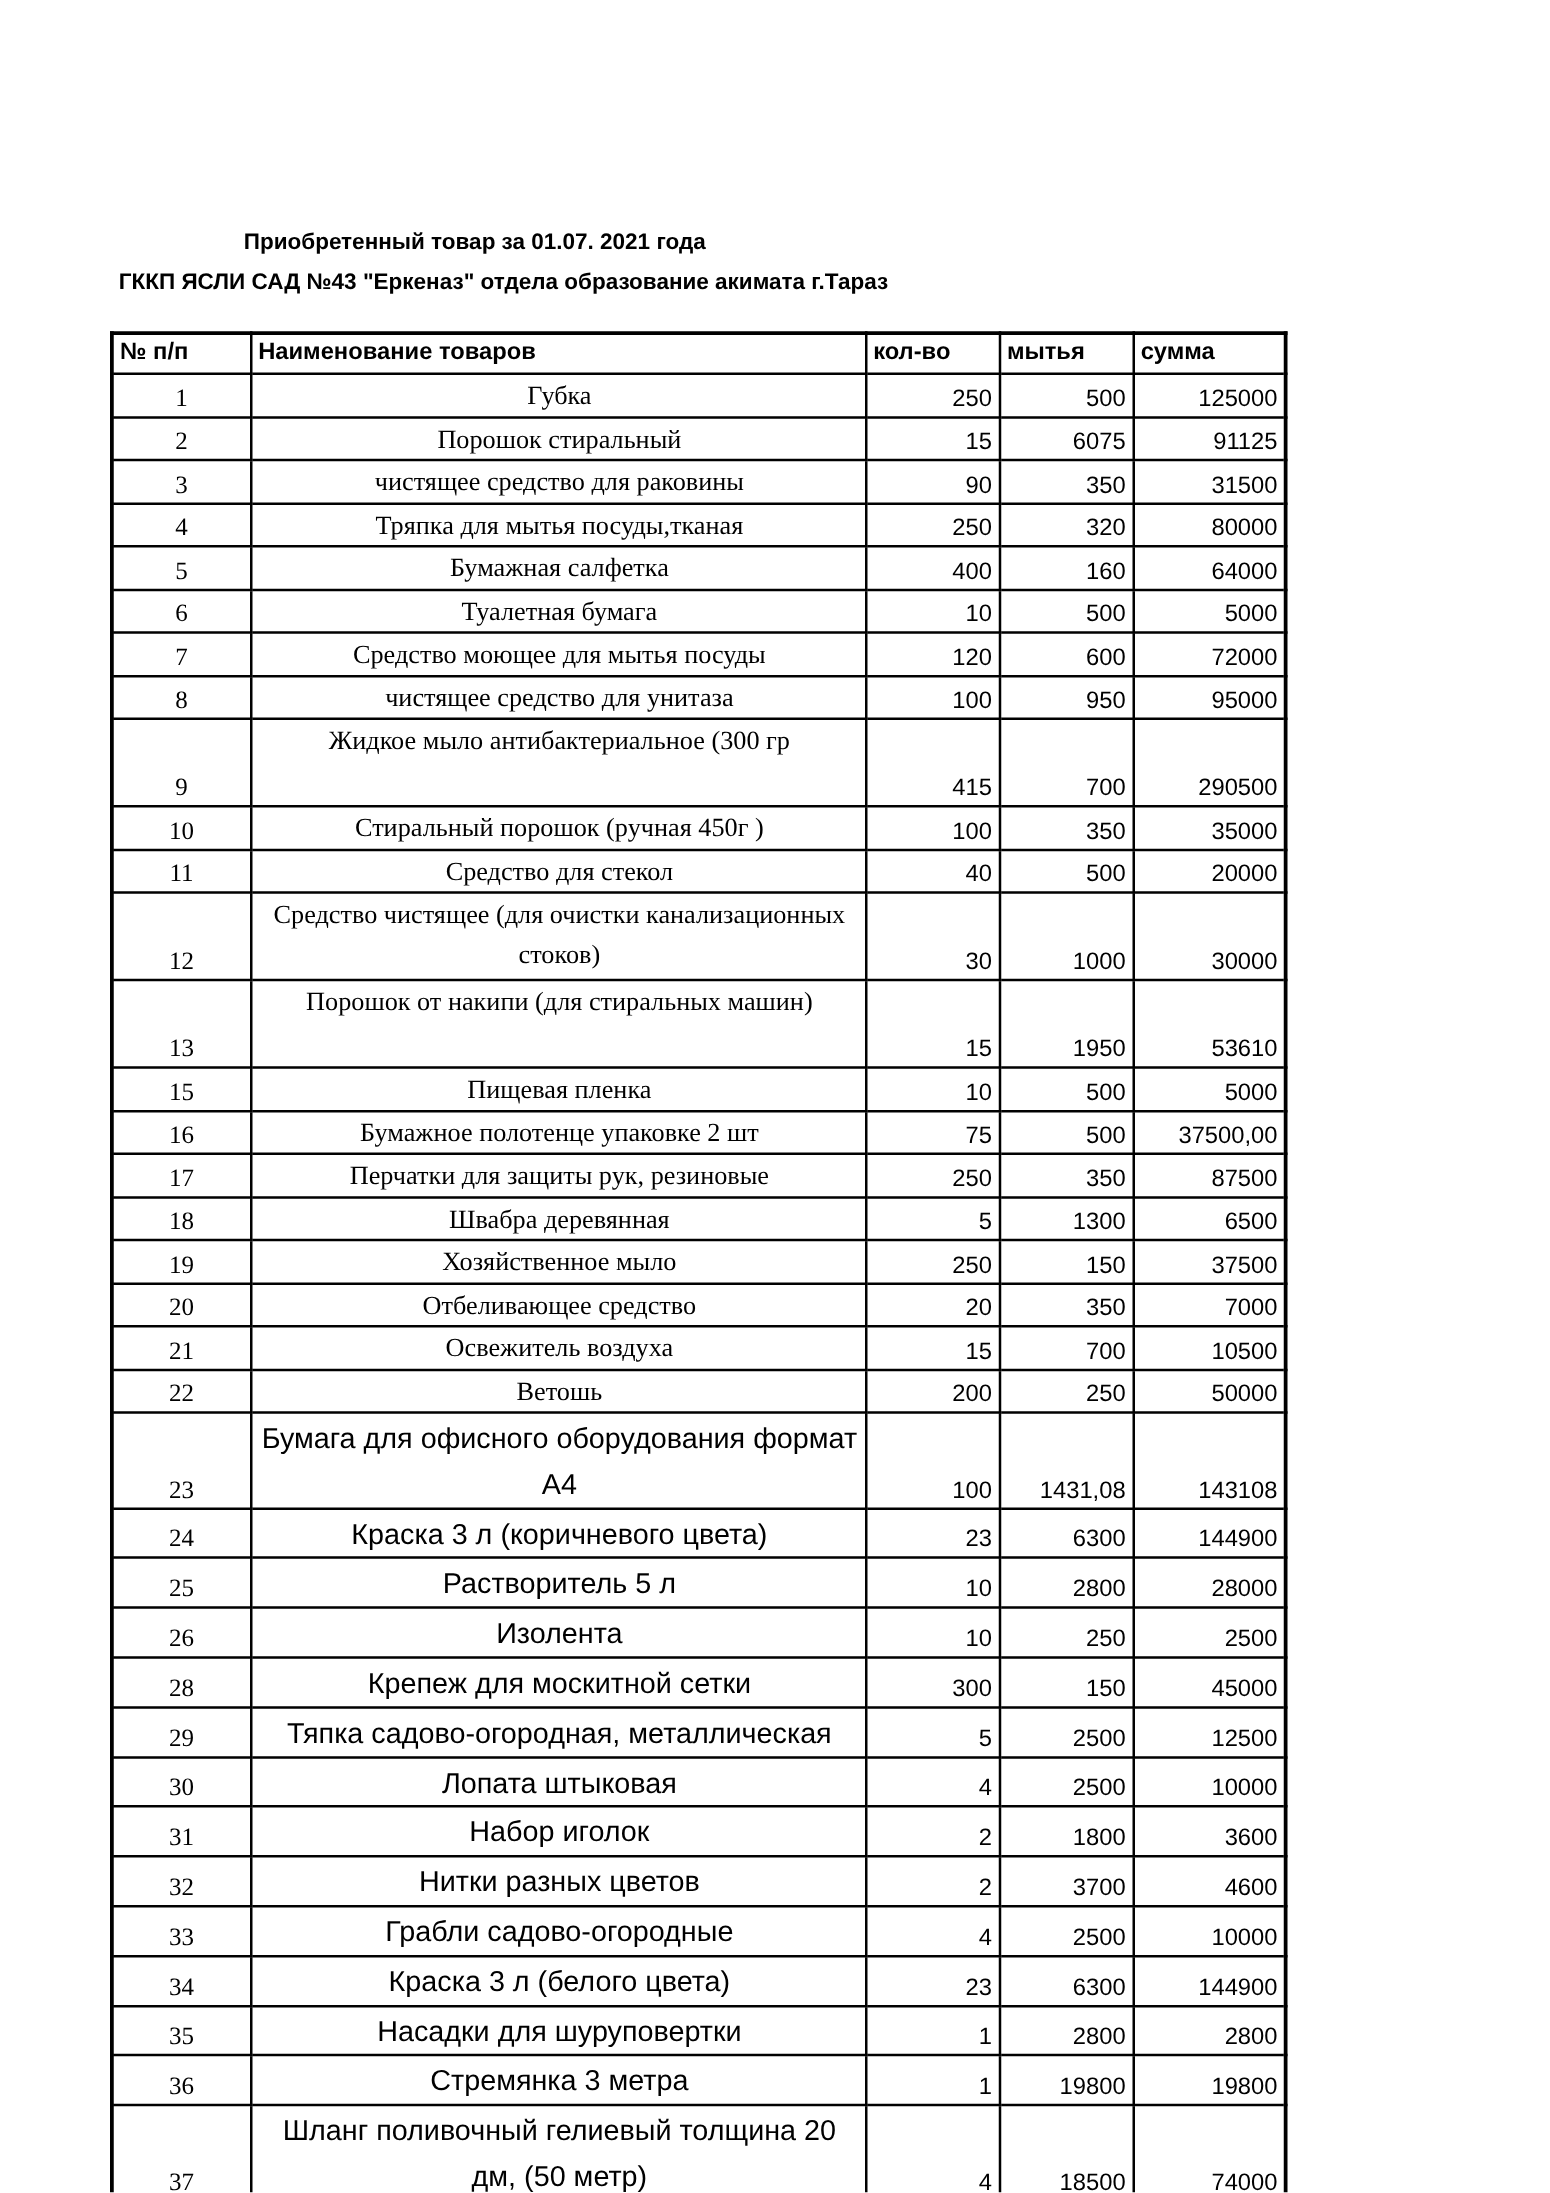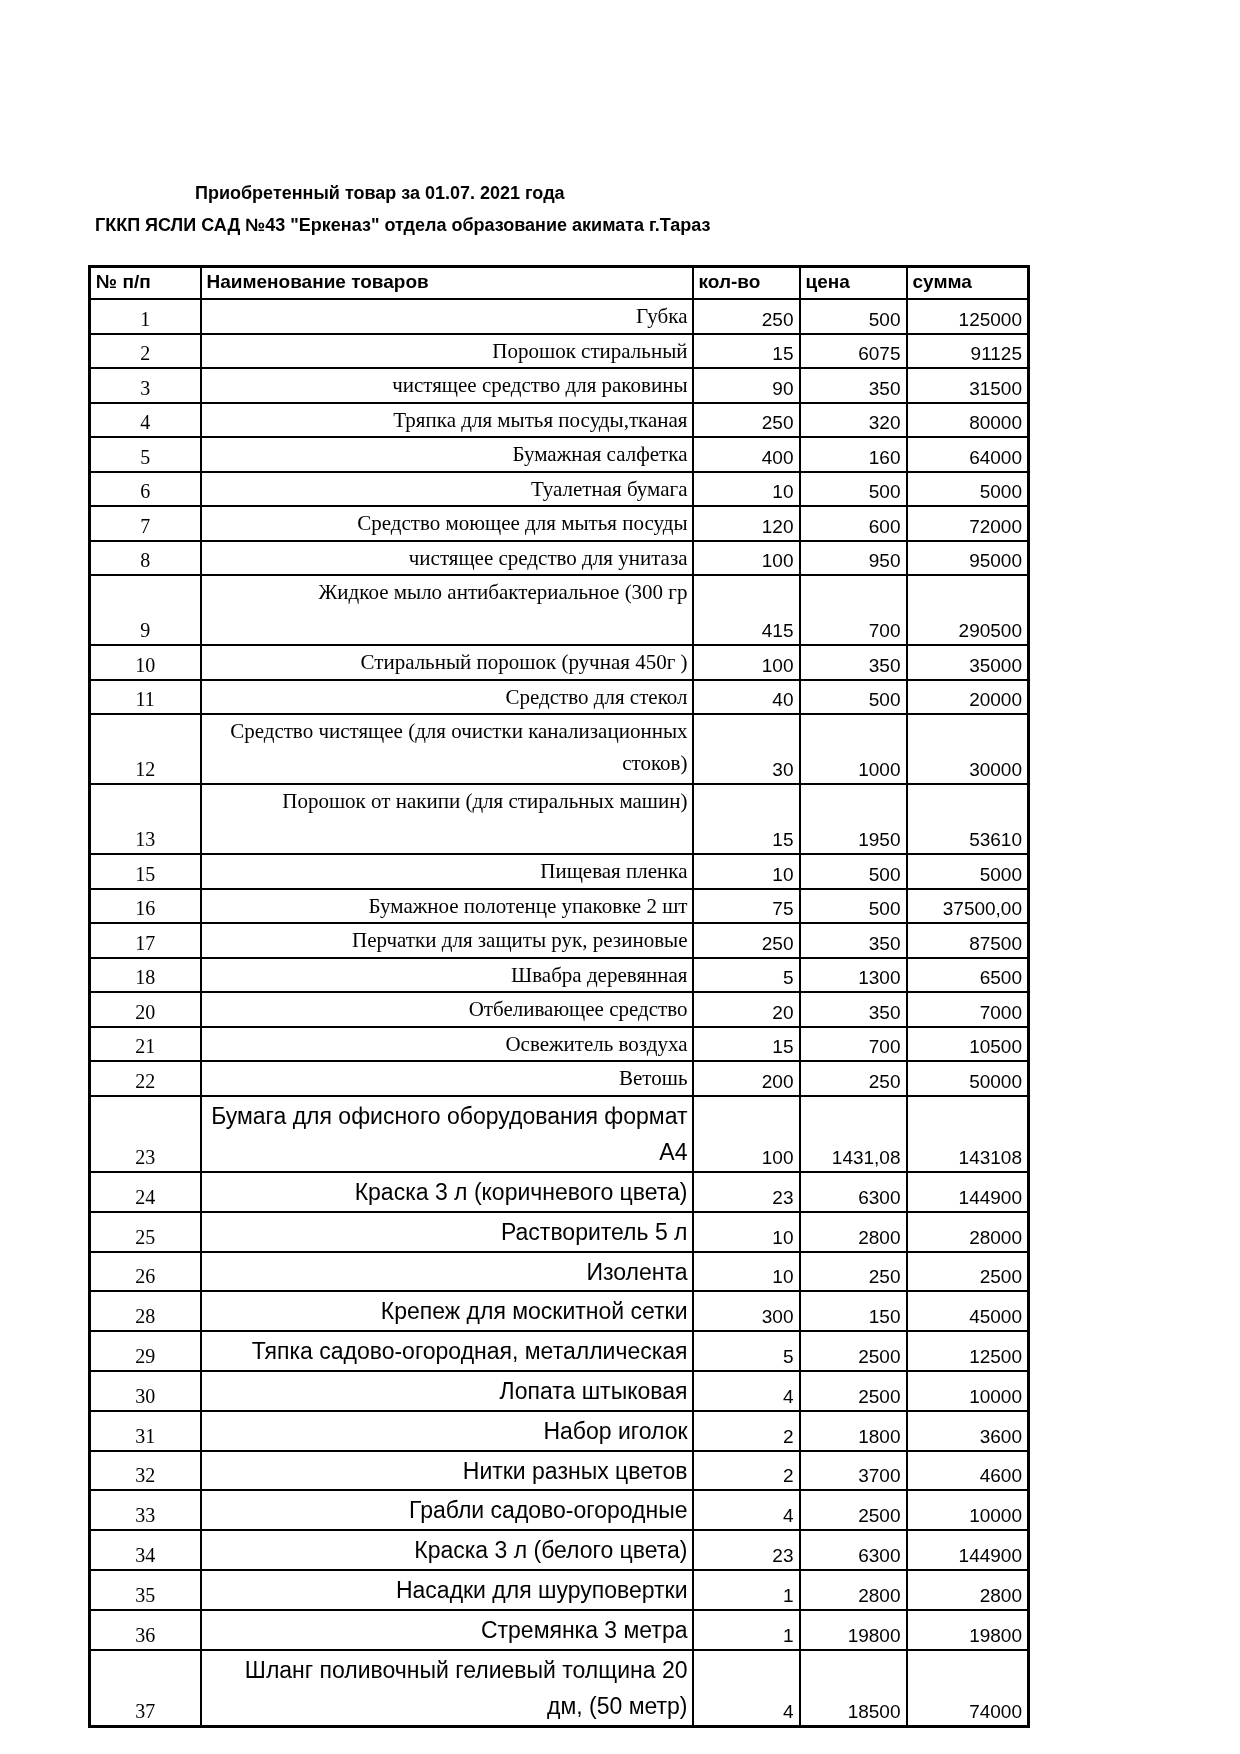--- a/index.html
+++ b/index.html
@@ -50,21 +50,21 @@
   td.num {
     font-family: "Liberation Serif", serif;
     font-size: 20px;
     text-align: center;
     vertical-align: bottom;
     padding: 0 2px 2px 2px;
   }
   td.name {
     font-family: "Liberation Serif", serif;
     font-size: 21px;
-    text-align: right;
+    text-align: center;
     vertical-align: top;
     padding: 1px 4px 0 6px;
     line-height: 1.5;
   }
   tr.sans td.name {
     font-family: "Liberation Sans", sans-serif;
     font-size: 23px;
     line-height: 1.6;
   }
   td.qty, td.price, td.sum {
@@ -91,21 +91,21 @@
       <col style="width:492px">
       <col style="width:107px">
       <col style="width:107px">
       <col style="width:122px">
     </colgroup>
     <thead>
       <tr>
         <th>№ п/п</th>
         <th>Наименование товаров</th>
         <th>кол-во</th>
-        <th>цена</th>
+        <th>мытья</th>
         <th>сумма</th>
       </tr>
     </thead>
     <tbody>
         <tr class="normal">
           <td class="num">1</td>
           <td class="name">Губка</td>
           <td class="qty">250</td>
           <td class="price">500</td>
           <td class="sum">125000</td>
@@ -216,20 +216,27 @@
           <td class="sum">87500</td>
         </tr>
         <tr class="normal">
           <td class="num">18</td>
           <td class="name">Швабра деревянная</td>
           <td class="qty">5</td>
           <td class="price">1300</td>
           <td class="sum">6500</td>
         </tr>
         <tr class="normal">
+          <td class="num">19</td>
+          <td class="name">Хозяйственное мыло</td>
+          <td class="qty">250</td>
+          <td class="price">150</td>
+          <td class="sum">37500</td>
+        </tr>
+        <tr class="normal">
           <td class="num">20</td>
           <td class="name">Отбеливающее средство</td>
           <td class="qty">20</td>
           <td class="price">350</td>
           <td class="sum">7000</td>
         </tr>
         <tr class="normal">
           <td class="num">21</td>
           <td class="name">Освежитель воздуха</td>
           <td class="qty">15</td>

